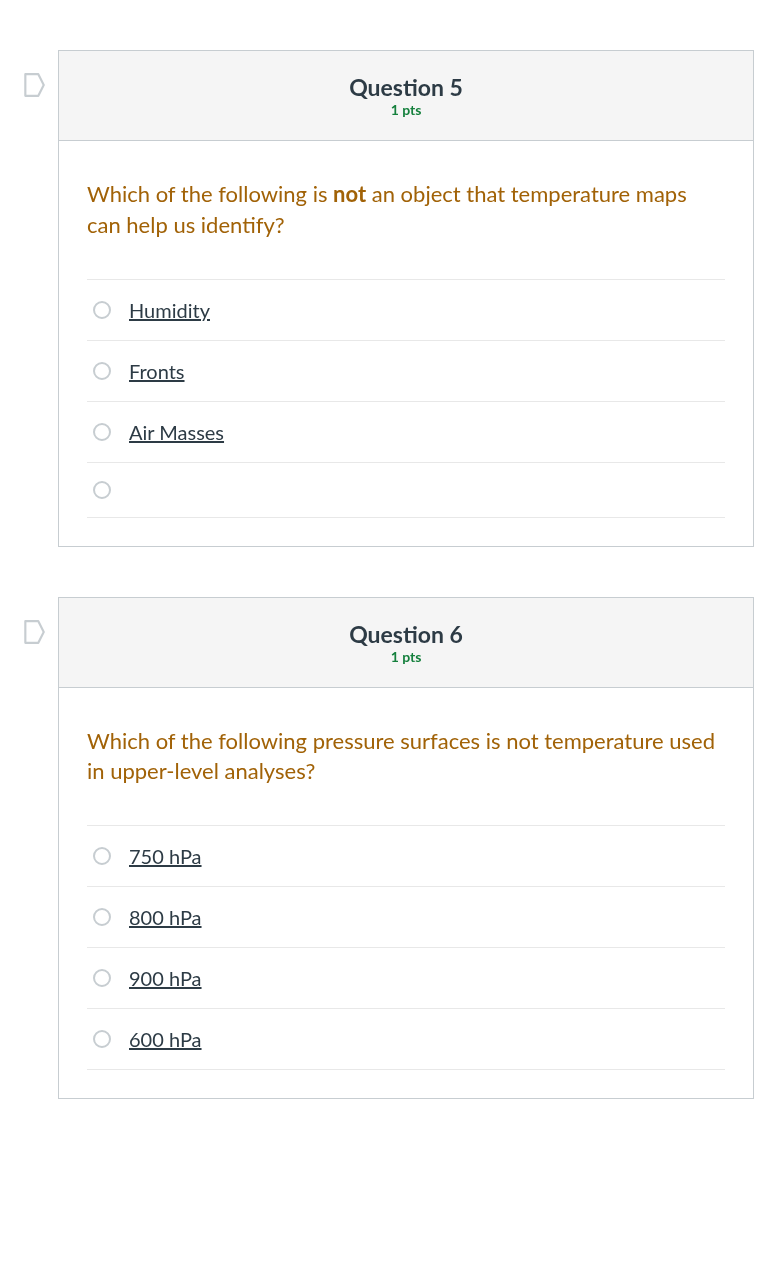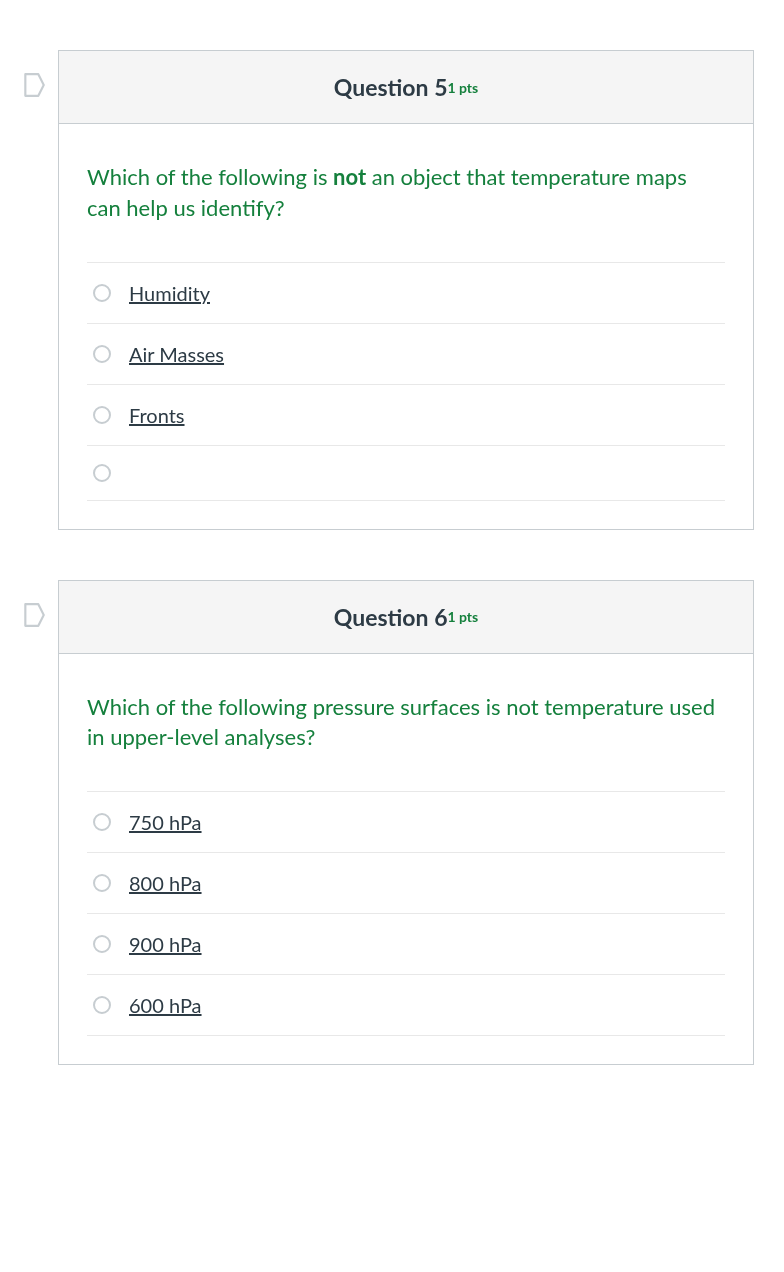--- a/index.html
+++ b/index.html
@@ -33,40 +33,41 @@
     .question-card {
       flex: 1;
       border: 1px solid #c7cdd1;
       background: #ffffff;
     }
     .question-header {
       background: #f5f5f5;
       border-bottom: 1px solid #c7cdd1;
       padding: 22px 28px;
       display: flex;
-      justify-content: center;
+      justify-content: flex-start;
       align-items: center;
+      flex-direction: column;
     }
     .question-title {
       font-size: 23px;
       font-weight: 700;
       color: #2d3b45;
     }
     .question-points {
       font-size: 14px;
       font-weight: 700;
       color: #15803d;
     }
     .question-body {
       padding: 38px 28px 28px 28px;
     }
     .question-prompt {
       font-size: 22px;
       line-height: 1.4;
-      color: #15803d;
+      color: #a16207;
       margin-bottom: 38px;
     }
     .bold {
       font-weight: 700;
     }
     .options {
       border-top: 1px solid #e8e8e8;
       text-decoration: underline;
     }
     .option-row {
@@ -108,25 +109,25 @@
       <div class="question-prompt">
         <span>Which of the following is </span><span class="bold">not</span><span> an object that temperature maps can help us identify?</span>
       </div>
       <div class="options">
         <label class="option-row">
           <span class="radio-circle"></span>
           <span class="option-label">Humidity</span>
         </label>
         <label class="option-row">
           <span class="radio-circle"></span>
-          <span class="option-label">Air Masses</span>
+          <span class="option-label">Fronts</span>
         </label>
         <label class="option-row">
           <span class="radio-circle"></span>
-          <span class="option-label">Fronts</span>
+          <span class="option-label">Air Masses</span>
         </label>
         <label class="option-row">
           <span class="radio-circle"></span>
         </label>
       </div>
     </div>
   </div>
 </div>
 
 <div class="question-wrapper">

